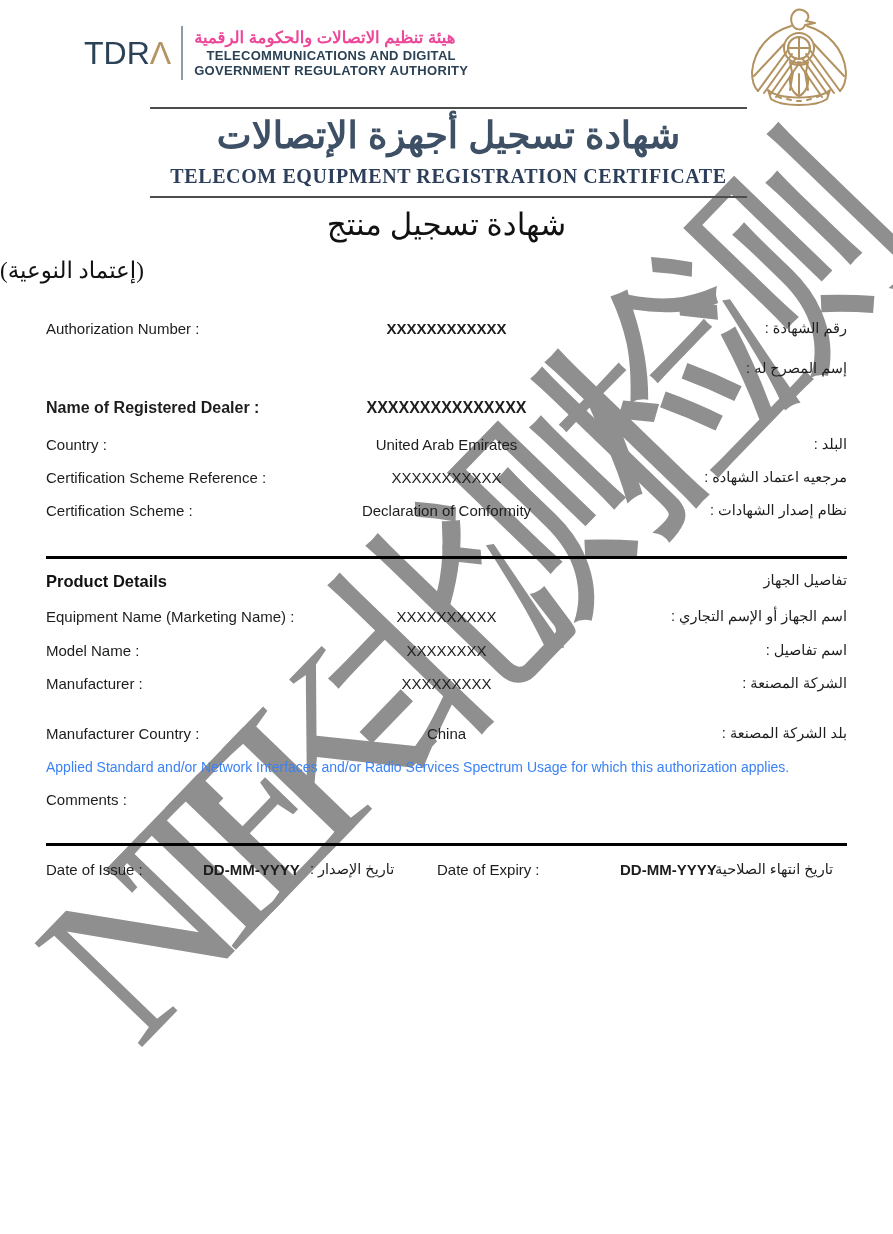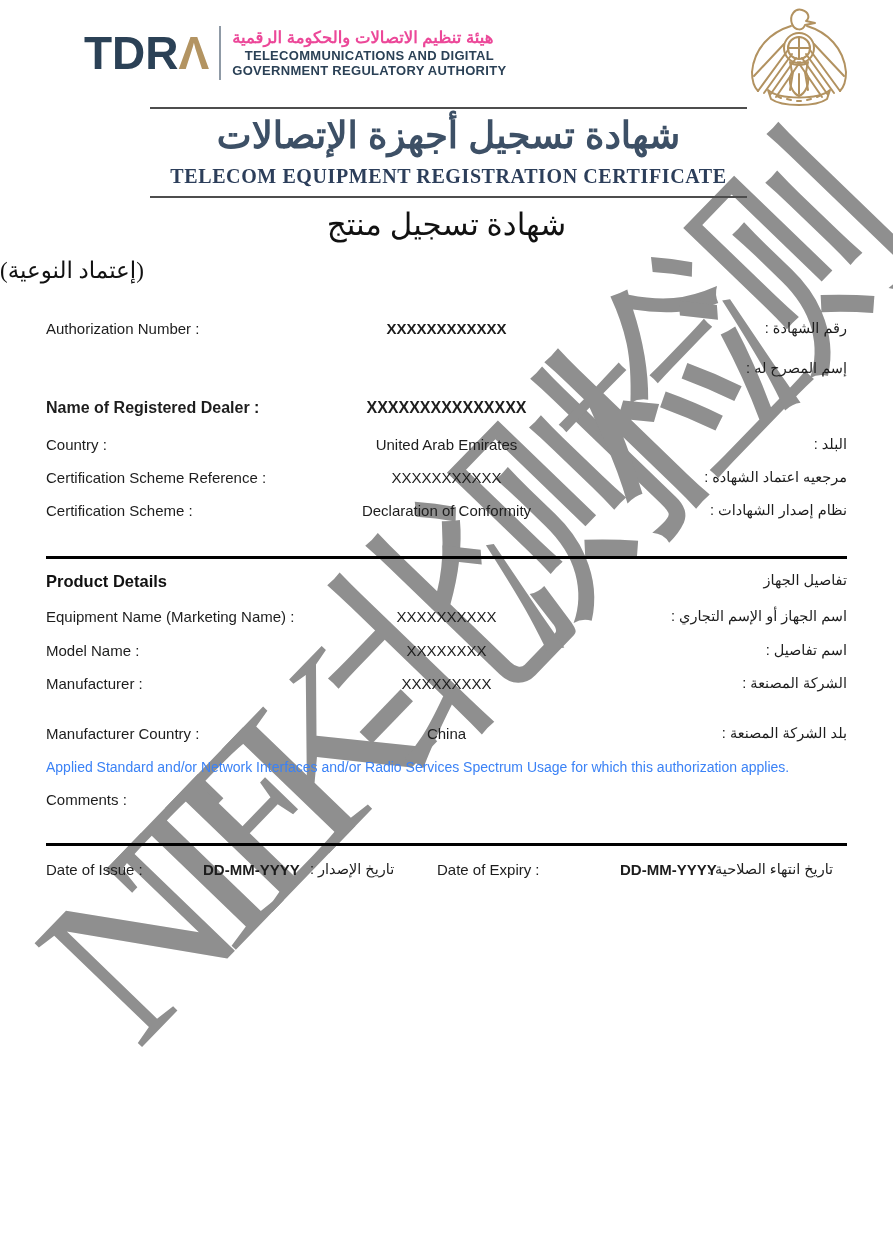--- a/index.html
+++ b/index.html
@@ -12,21 +12,21 @@
     transform:translate(-50%,-50%) rotate(-46deg);
     font-family:"Liberation Serif", "DejaVu Serif", serif;
     font-size:228px;letter-spacing:-58px;white-space:nowrap;
     color:#8f8f8f;line-height:1;pointer-events:none;
   }
 
   .content{position:absolute;inset:0;z-index:2;}
 
   
   .logo-block{position:absolute;left:84px;top:26px;display:flex;align-items:center;}
-  .logo-word{font-size:46px;font-weight:bold;color:#2b4156;letter-spacing:0px;line-height:1;}
+  .logo-word{font-size:32px;font-weight:normal;color:#2b4156;letter-spacing:0px;line-height:1;}
   .logo-a{color:#b39462;}
   .logo-divider{width:2px;height:54px;background:#8f9aa6;margin:0 11px 0 10px;}
   .brand-text{display:flex;flex-direction:column;justify-content:center;}
   .brand-ar{font-size:16.5px;font-weight:bold;color:#ec4899;direction:rtl;text-align:left;line-height:1.25;}
   .brand-en{font-size:13px;font-weight:bold;color:#2b4156;letter-spacing:0.3px;line-height:1.2;text-align:center;}
 
   .emblem{position:absolute;left:740px;top:6px;}
 
   
   .title-block{position:absolute;left:150px;top:107px;width:597px;text-align:center;}

